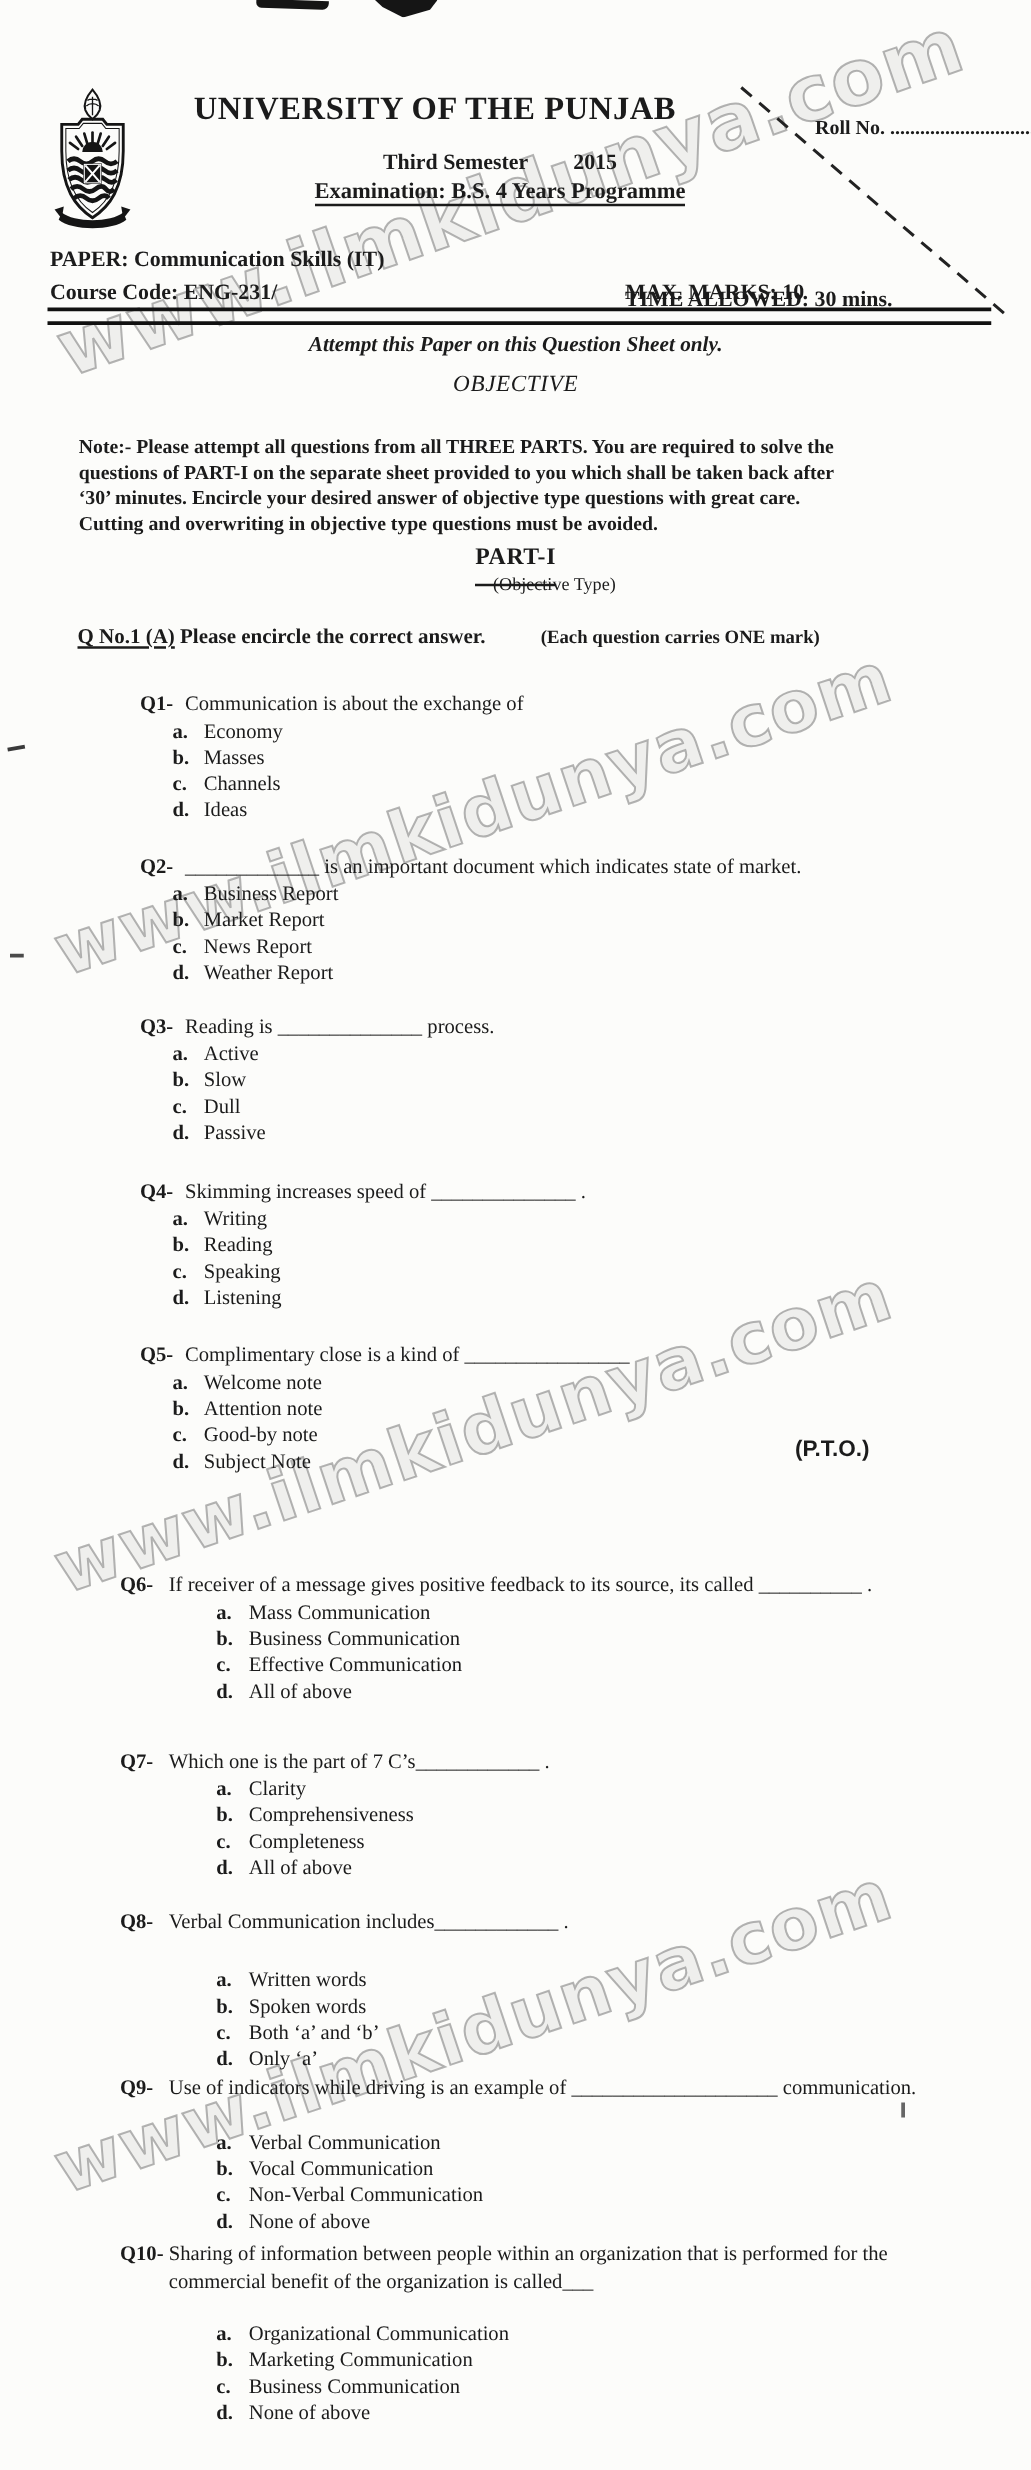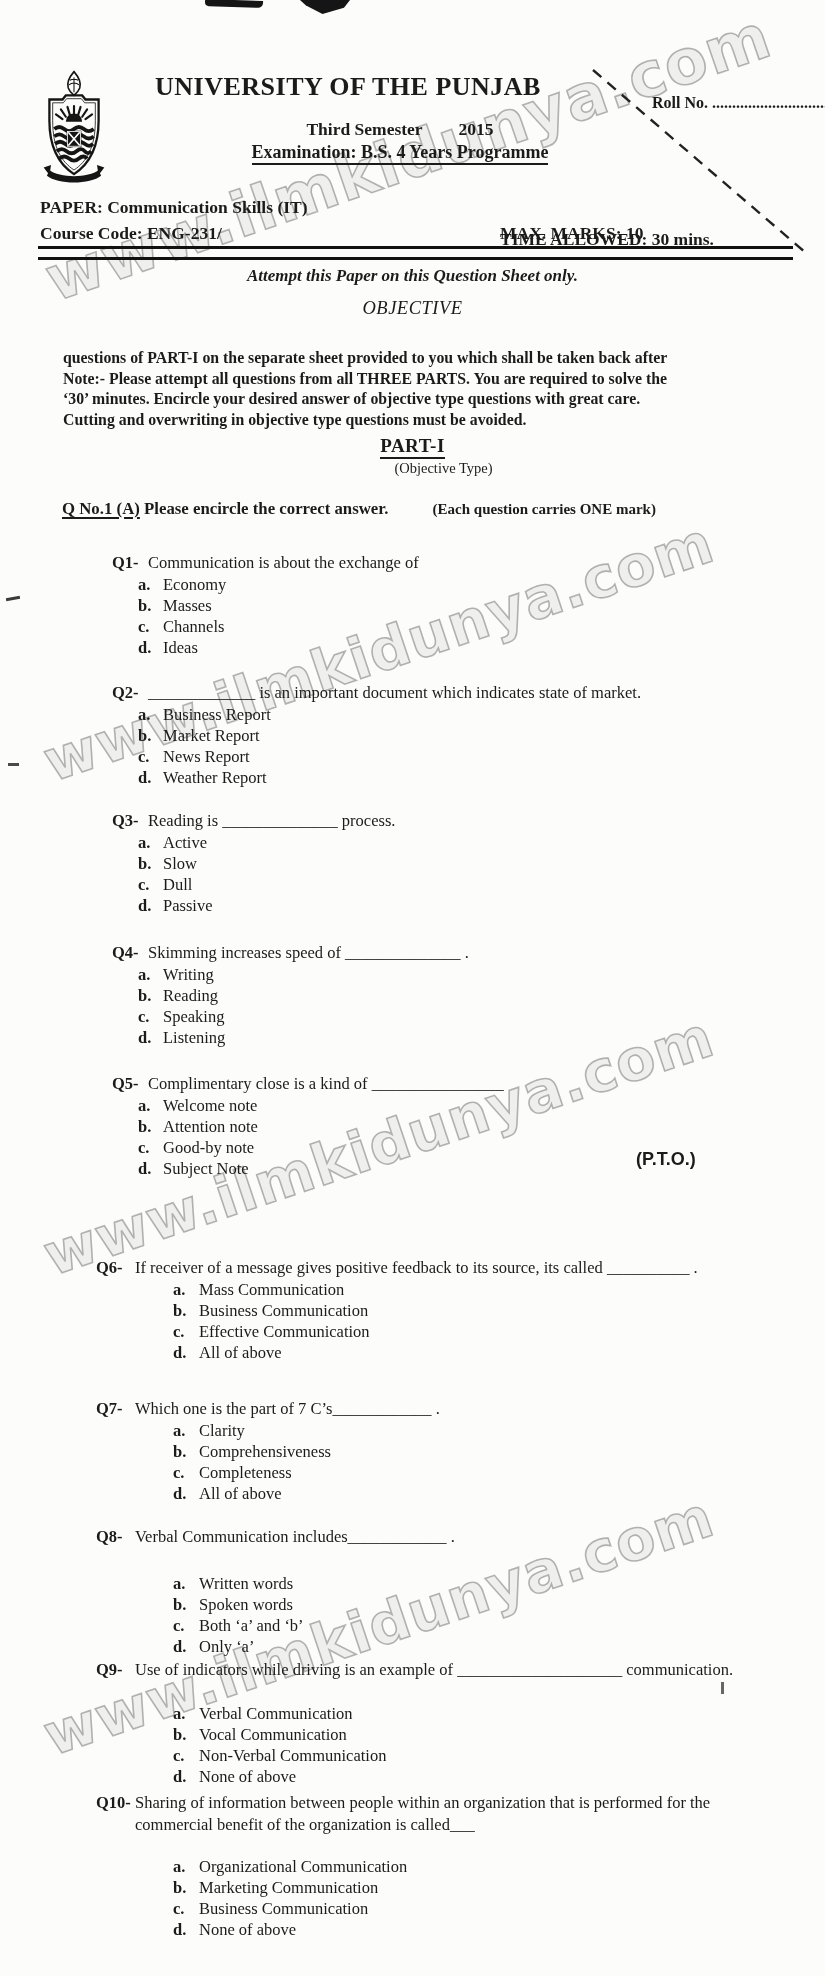--- a/index.html
+++ b/index.html
@@ -47,21 +47,21 @@
   .dash-svg{position:absolute;left:0;top:0;pointer-events:none;}
   
   .attempt{position:absolute;left:0;top:266px;width:100%;text-align:center;
            font-size:17px;font-weight:700;font-style:italic;}
   .objective{position:absolute;left:0;top:298px;width:100%;text-align:center;
              font-size:18.5px;font-weight:400;font-style:italic;letter-spacing:.5px;}
   .note{position:absolute;left:63px;top:348px;width:698px;font-size:15.8px;
         font-weight:700;line-height:20.5px;}
   .part{position:absolute;left:0;top:435px;width:100%;text-align:center;
         font-size:19px;font-weight:700;letter-spacing:.5px;}
-  .part .u{border-bottom:2.5px solid #1b1b1b;padding-bottom:1px;}
+  .part .u{border-bottom:2.5px solid #1b1b1b;padding-bottom:11px;}
   .part-sub{position:absolute;left:0;top:460px;width:100%;text-align:center;font-size:14.5px;padding-left:31px;}
   .q1head{position:absolute;left:62px;top:499px;font-size:16.8px;font-weight:700;}
   .q1head .u{text-decoration:underline;text-decoration-thickness:2px;text-underline-offset:3px;}
   .q1head .paren{font-size:15px;margin-left:40px;}
   .pto{position:absolute;left:636px;top:1149px;font-size:18px;font-weight:700;
        font-family:"Liberation Sans","DejaVu Sans",sans-serif;}
   
   #questions{position:absolute;left:0;top:552px;width:792px;}
   .question{font-size:16.5px;}
   .qline{display:flex;line-height:22px;}
@@ -152,22 +152,22 @@
   <div class="marks">MAX. MARKS: 10</div>
   <div class="rule"></div>
 
   <svg class="dash-svg" width="825" height="270">
     <line x1="593" y1="70" x2="806" y2="253" stroke="#222" stroke-width="2.4" stroke-dasharray="11 8"></line>
   </svg>
 
   <div class="attempt">Attempt this Paper on this Question Sheet only.</div>
   <div class="objective">OBJECTIVE</div>
   <div class="note">
+    <div>Note:- Please attempt all questions from all THREE PARTS. You are required to solve the</div>
     <div>questions of PART-I on the separate sheet provided to you which shall be taken back after</div>
-    <div>Note:- Please attempt all questions from all THREE PARTS. You are required to solve the</div>
     <div>‘30’ minutes. Encircle your desired answer of objective type questions with great care.</div>
     <div>Cutting and overwriting in objective type questions must be avoided.</div>
   </div>
   <div class="part">
     <span class="u">PART-I</span>
   </div>
   <div class="part-sub">(Objective Type)</div>
   <div class="q1head">
     <span class="u">Q No.1 (A)</span>
     <span>Please encircle the correct answer.</span>

